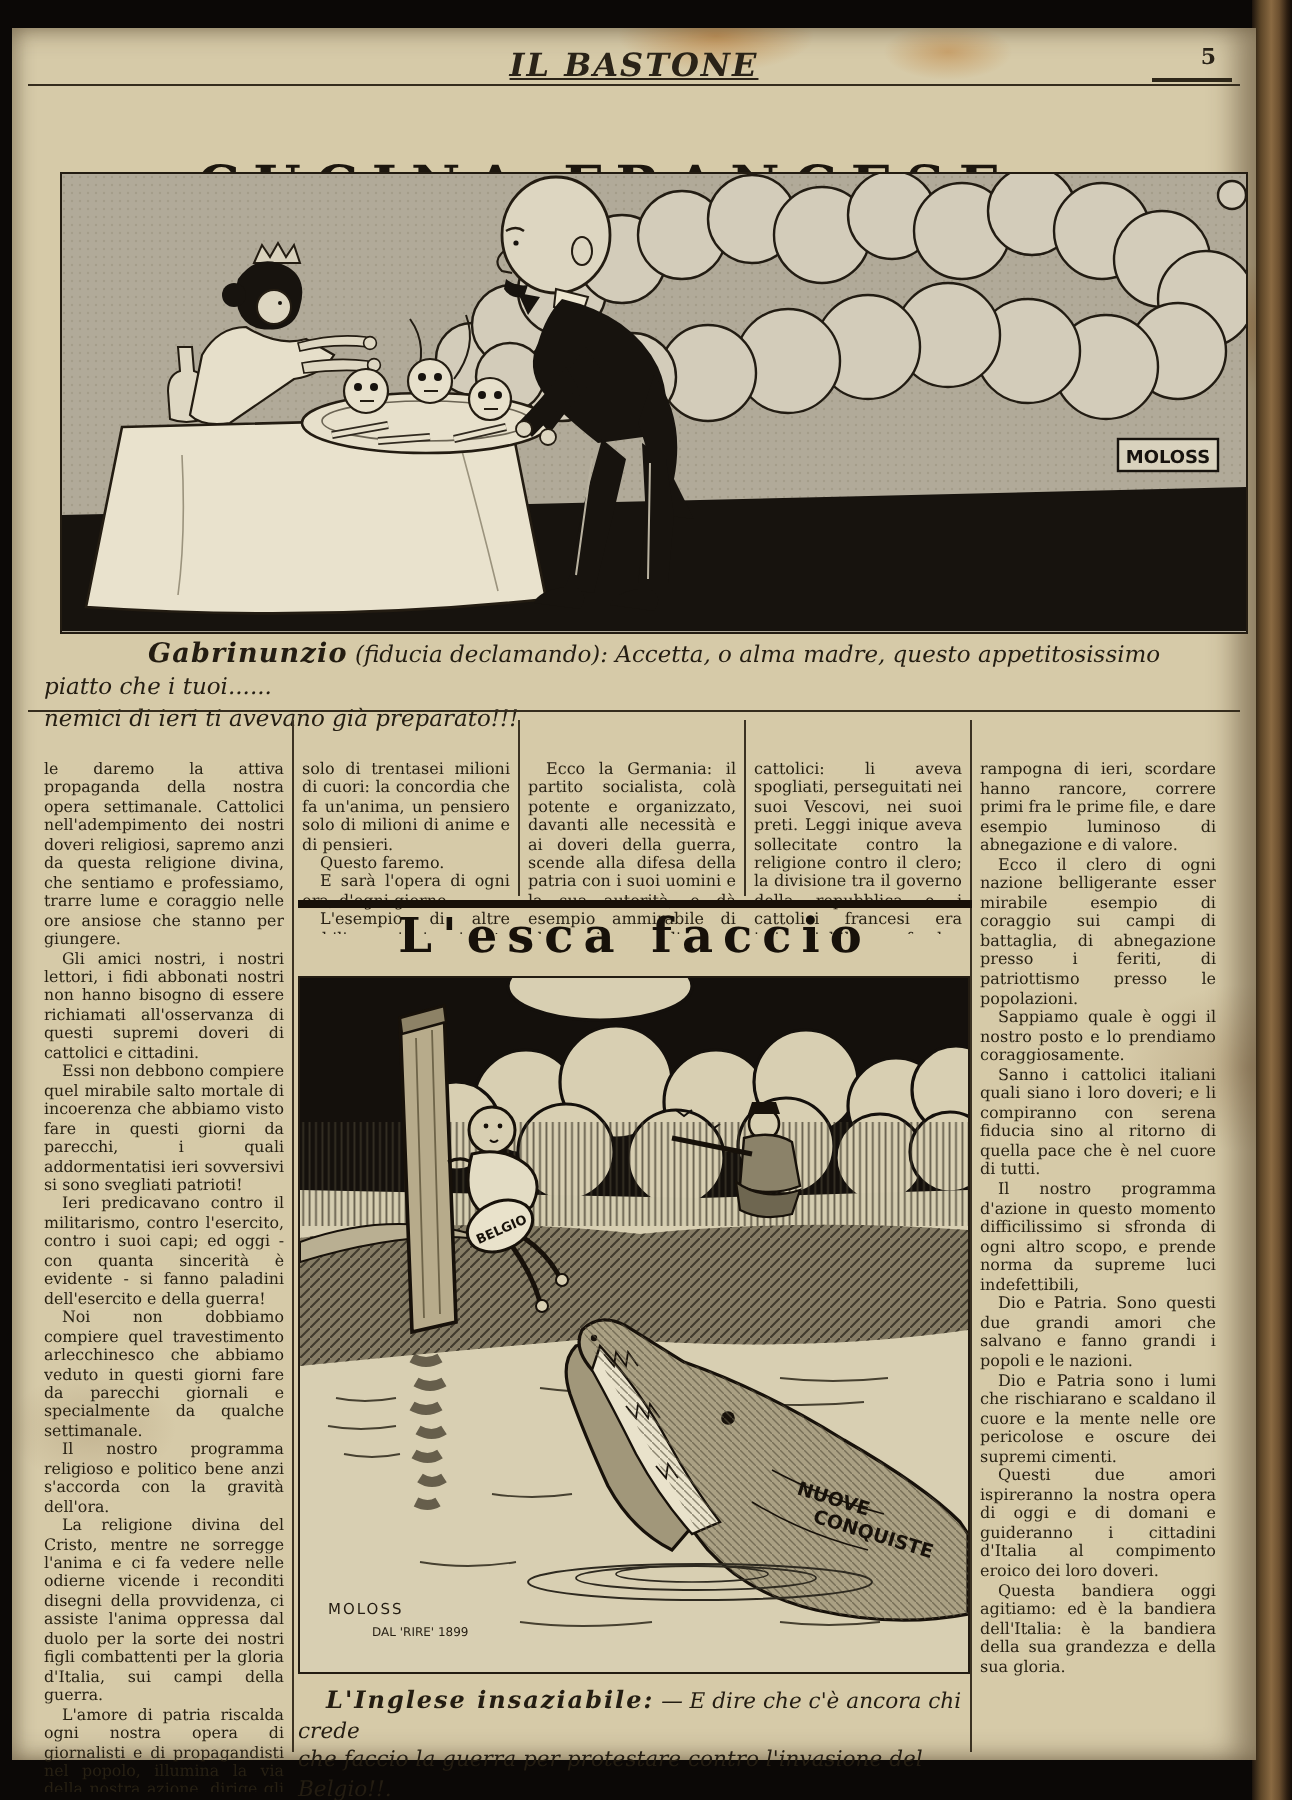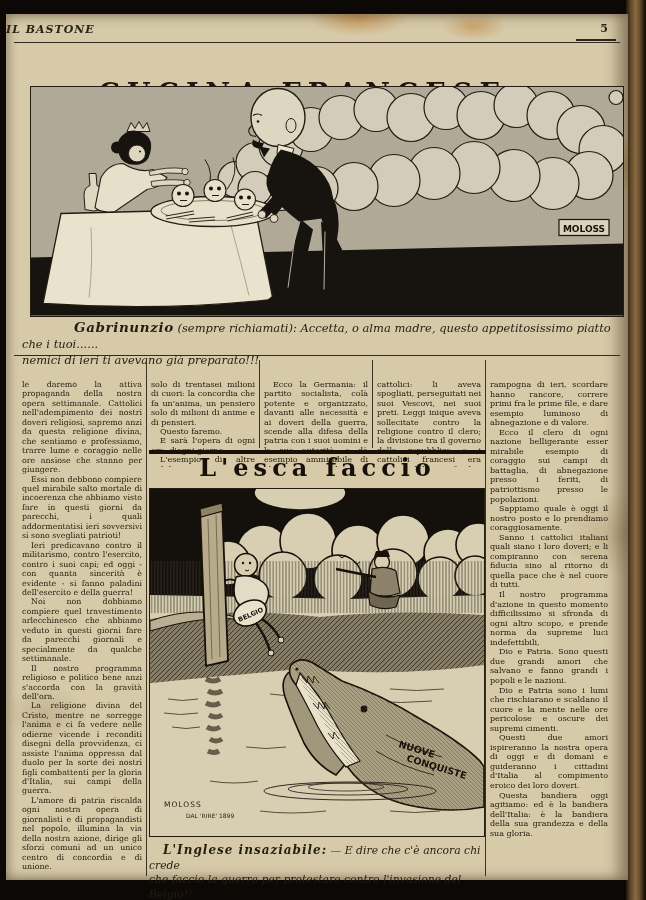--- a/index.html
+++ b/index.html
@@ -18,22 +18,22 @@
     background:
       radial-gradient(ellipse 70px 26px at 352px 4px, rgba(187,115,38,.55), transparent 70%),
       radial-gradient(ellipse 46px 20px at 468px 12px, rgba(187,115,38,.45), transparent 70%),
       radial-gradient(ellipse 60px 46px at 612px 150px, rgba(165,105,42,.40), transparent 70%),
       radial-gradient(ellipse 90px 60px at 618px 520px, rgba(120,85,45,.25), transparent 70%),
       radial-gradient(ellipse 60px 40px at 40px 700px, rgba(110,80,45,.18), transparent 70%),
       #d6caa8;
     box-shadow: inset -10px 0 14px rgba(60,40,18,.45), inset 4px 0 8px rgba(50,35,15,.3);
   }
   .journal-title{
-    position:absolute;top:9px;left:0;width:100%;text-align:left;
-    font-size:11px;font-weight:bold;font-style:italic;letter-spacing:1px;color:#2a2318;
+    position:absolute;top:9px;left:0;width:100%;text-align:center;
+    font-size:16px;font-weight:bold;font-style:italic;letter-spacing:1px;color:#2a2318;text-decoration:underline;
   }
   .page-number{position:absolute;top:8px;right:20px;font-size:11px;font-weight:bold;color:#2a2318;}
   .pn-rule{position:absolute;top:25px;right:12px;width:40px;height:2px;background:#2e2719;}
   .hrule{position:absolute;left:8px;right:8px;height:1px;background:#352c1d;}
   .article-title{
     position:absolute;top:33px;left:0;width:100%;text-align:center;
     font-size:27px;font-weight:bold;letter-spacing:7px;color:#1c160e;margin-top:31px;
   }
   .article-title .orn{font-size:16px;letter-spacing:2px;vertical-align:2px;}
   .cartoon1{
@@ -207,29 +207,30 @@
       <g>
         <rect x="528" y="132" width="50" height="16" fill="#d9d2bd" stroke="#17130e" stroke-width="1.2"></rect>
         <text x="553" y="144" text-anchor="middle" font-size="9" font-weight="bold" fill="#17130e">MOLOSS</text>
       </g>
     </svg>
   </div>
 
   <div class="caption1">
     <div>
       <span class="ind"></span><span class="speaker">Gabrinunzio</span>
-      <span>(sempre richiamati):</span>
+      <span>(fiducia declamando):</span>
       <span>Accetta, o alma madre, questo appetitosissimo piatto che i tuoi......</span>
     </div>
     <div>nemici di ieri ti avevano già preparato!!!</div>
   </div>
   <div class="hrule columns-rule"></div>
 
   <div class="col col-tall no-first-indent" id="col1" style="left:16px;width:120px">
       <p class="col-para">le daremo la attiva propaganda della nostra opera settimanale. Cattolici nell'adempimento dei nostri doveri religiosi, sapremo anzi da questa religione divina, che sentiamo e professiamo, trarre lume e coraggio nelle ore ansiose che stanno per giungere.</p>
+      <p class="col-para">Gli amici nostri, i nostri lettori, i fidi abbonati nostri non hanno bisogno di essere richiamati all'osservanza di questi supremi doveri di cattolici e cittadini.</p>
       <p class="col-para">Essi non debbono compiere quel mirabile salto mortale di incoerenza che abbiamo visto fare in questi giorni da parecchi, i quali addormentatisi ieri sovversivi si sono svegliati patrioti!</p>
       <p class="col-para">Ieri predicavano contro il militarismo, contro l'esercito, contro i suoi capi; ed oggi - con quanta sincerità è evidente - si fanno paladini dell'esercito e della guerra!</p>
       <p class="col-para">Noi non dobbiamo compiere quel travestimento arlecchinesco che abbiamo veduto in questi giorni fare da parecchi giornali e specialmente da qualche settimanale.</p>
       <p class="col-para">Il nostro programma religioso e politico bene anzi s'accorda con la gravità dell'ora.</p>
       <p class="col-para">La religione divina del Cristo, mentre ne sorregge l'anima e ci fa vedere nelle odierne vicende i reconditi disegni della provvidenza, ci assiste l'anima oppressa dal duolo per la sorte dei nostri figli combattenti per la gloria d'Italia, sui campi della guerra.</p>
       <p class="col-para">L'amore di patria riscalda ogni nostra opera di giornalisti e di propagandisti nel popolo, illumina la via della nostra azione, dirige gli sforzi comuni ad un unico centro di concordia e di unione.</p>
     </div>
   <div class="vrule" style="left:140px;top:346px;height:516px"></div>
 
   <div class="col col-top no-first-indent" id="col2" style="left:145px;width:104px">

